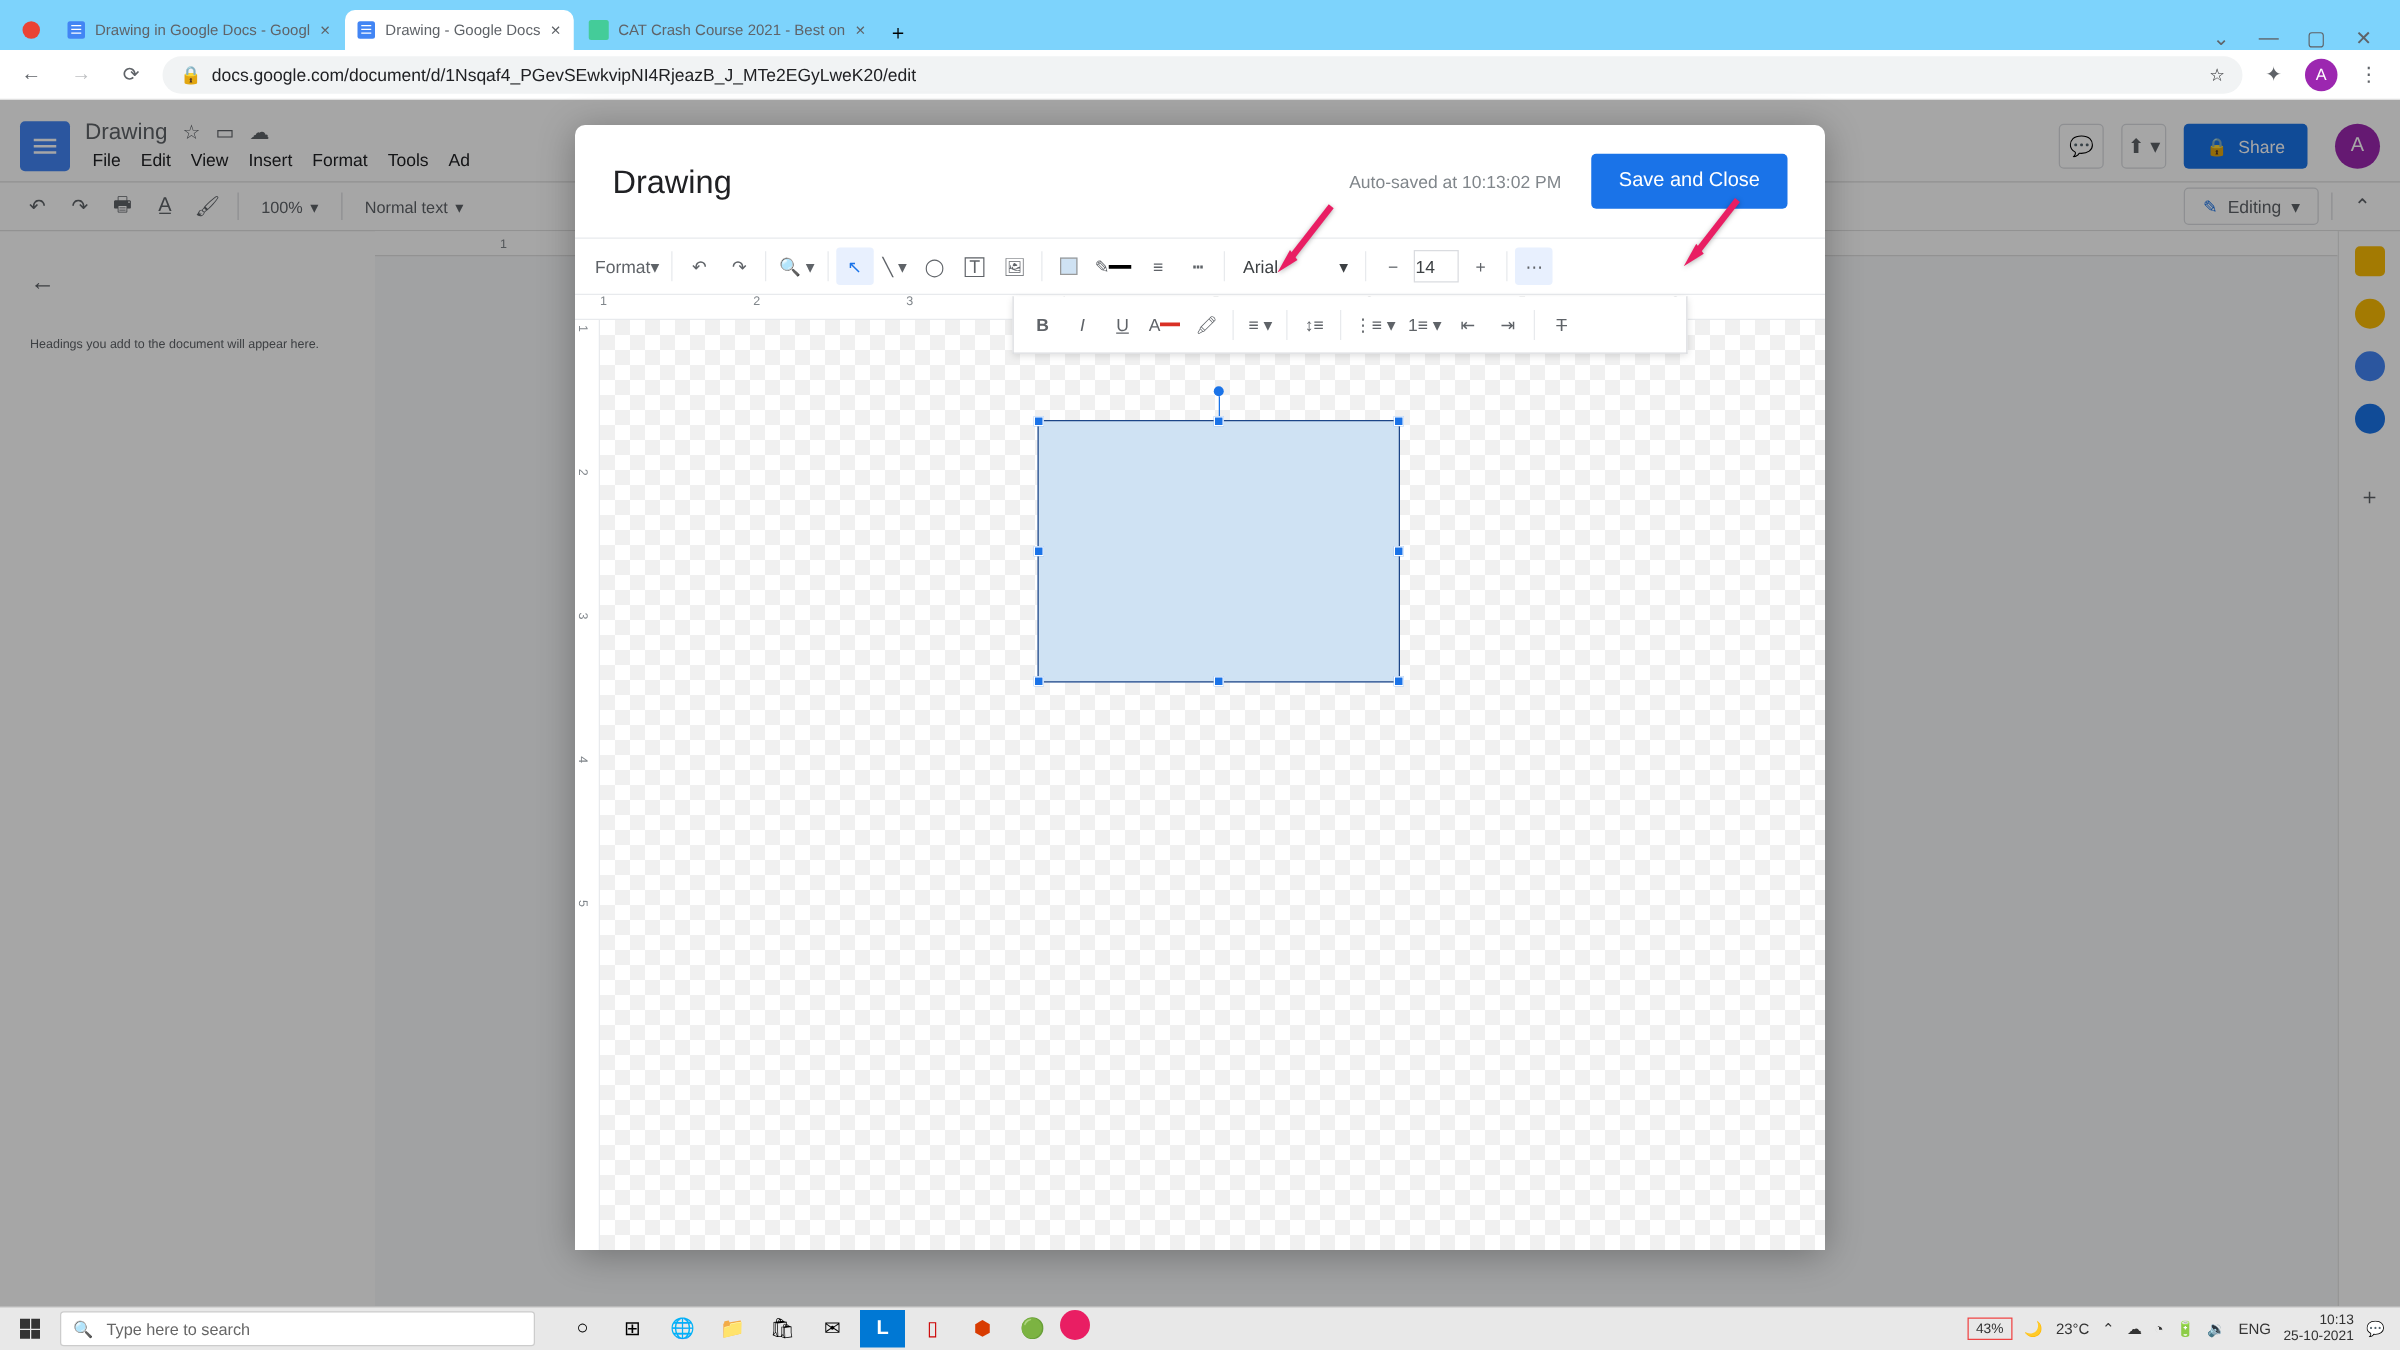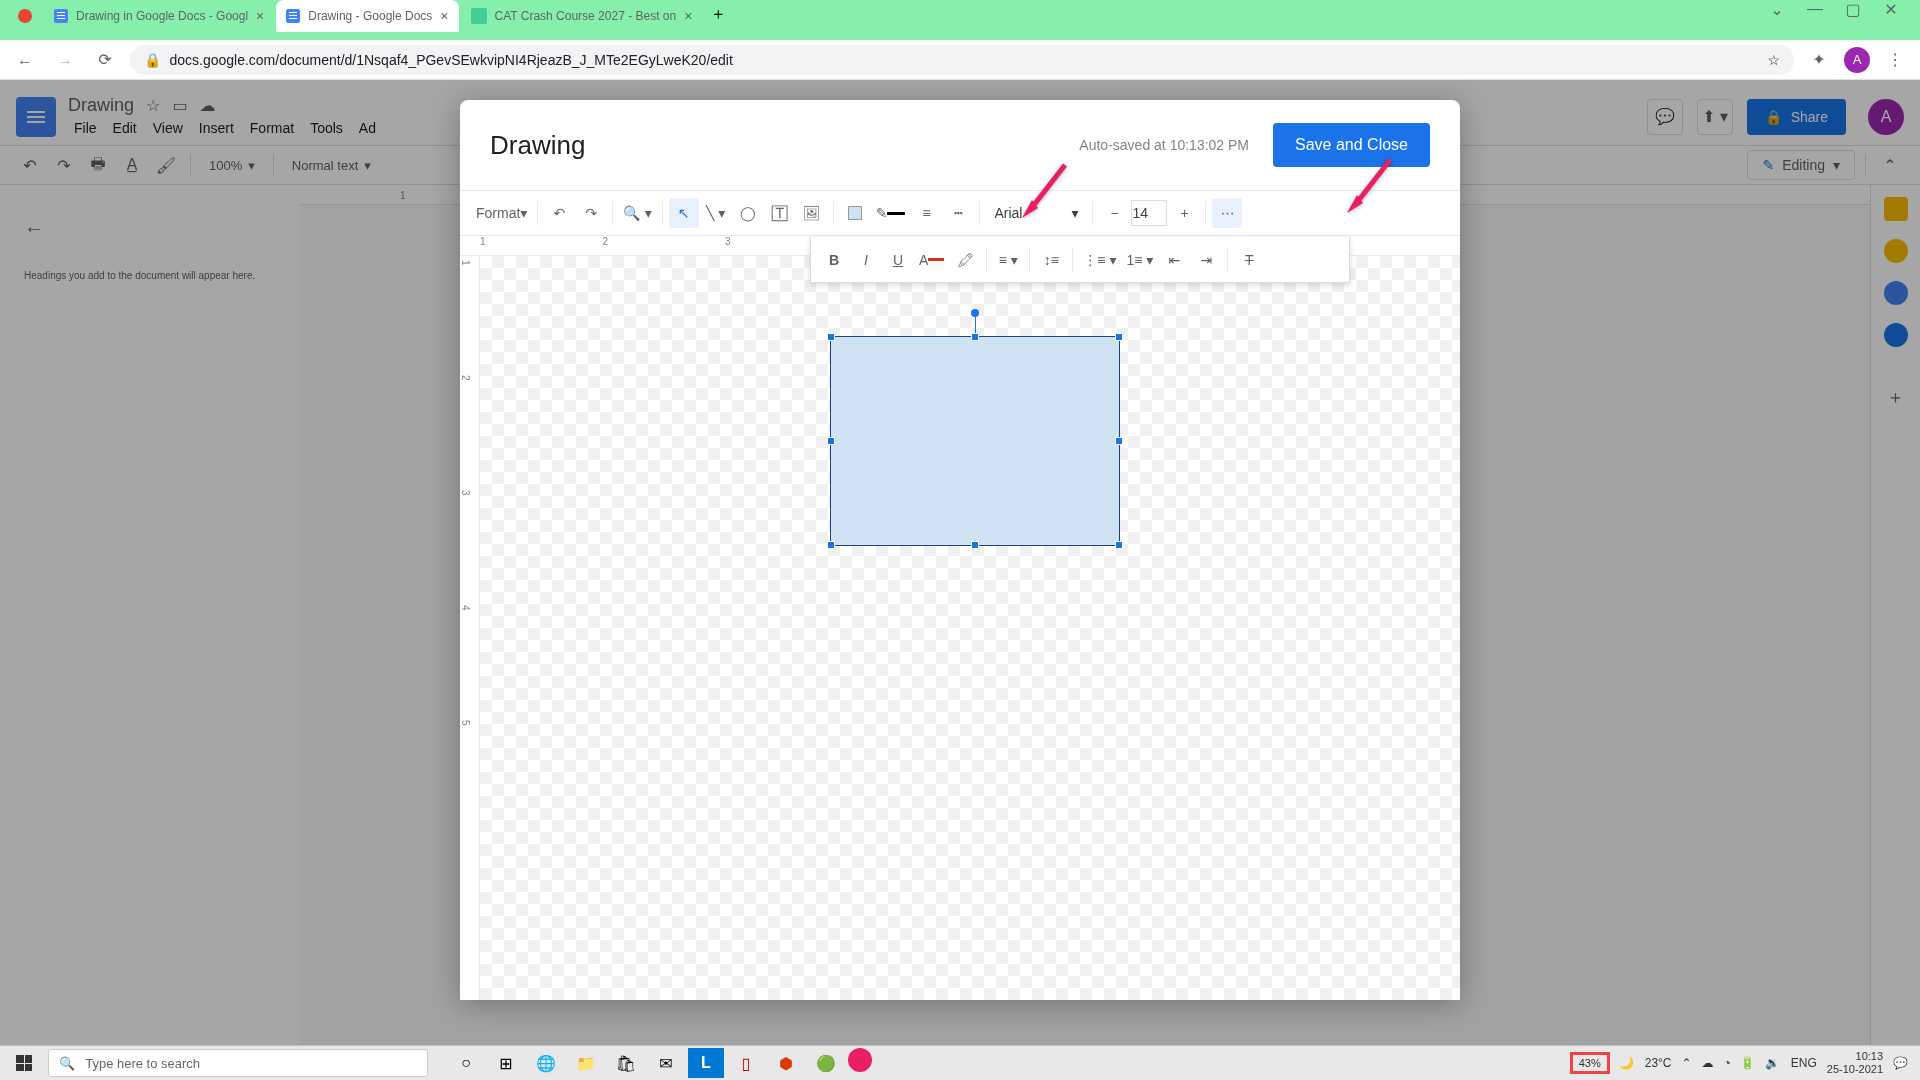--- a/index.html
+++ b/index.html
@@ -1,19 +1,19 @@
 <!DOCTYPE html>
 <html><head>
 <meta charset="utf-8">
 <style>
 * { margin:0; padding:0; box-sizing:border-box; font-family:Arial,sans-serif; }
 body { background:#fff; width:1920px; height:1080px; overflow:hidden; position:relative; }
 
 
-.chrome-tabs { height:40px; background:#86efac; display:flex; align-items:flex-start; padding:0 8px; }
+.chrome-tabs { height:40px; background:#7dd3fc; display:flex; align-items:flex-end; padding:0 8px; }
 .tab { height:32px; background:#fff; border-radius:8px 8px 0 0; display:flex; align-items:center; padding:0 10px; margin-right:2px; font-size:12px; color:#5f6368; max-width:280px; gap:8px; }
 .tab.inactive { background:transparent; }
 .tab-icon { width:16px; height:16px; display:inline-flex; align-items:center; justify-content:center; }
 .tab-close { color:#5f6368; font-size:14px; cursor:pointer; }
 .rec-dot { width:14px; height:14px; background:#ea4335; border-radius:50%; }
 .docs-favicon { width:14px; height:14px; background:#4285f4; border-radius:2px; position:relative; }
 .docs-favicon::after { content:''; position:absolute; left:3px; top:3px; right:3px; height:1px; background:#fff; box-shadow:0 3px 0 #fff, 0 6px 0 #fff; }
 .new-tab { width:28px; height:28px; display:flex; align-items:center; justify-content:center; cursor:pointer; }
 .win-controls { margin-left:auto; display:flex; gap:20px; padding-right:12px; }
 .win-btn { width:18px; height:18px; display:flex; align-items:center; justify-content:center; color:#5f6368; }
@@ -99,21 +99,21 @@
 
 
 .taskbar { position:absolute; bottom:0; left:0; right:0; height:35px; background:#e8e8e8; border-top:1px solid #c0c0c0; display:flex; align-items:center; padding:0 4px; }
 .start-btn { width:40px; height:30px; display:flex; align-items:center; justify-content:center; }
 .win-logo { width:16px; height:16px; display:grid; grid-template:1fr 1fr/1fr 1fr; gap:1px; }
 .win-logo > div { background:#333; }
 .search-box { width:380px; height:28px; background:#fff; border:1px solid #ccc; border-radius:3px; display:flex; align-items:center; padding:0 10px; gap:10px; font-size:13px; color:#666; margin-left:4px; }
 .task-icons { display:flex; gap:4px; margin-left:20px; }
 .task-icon { width:36px; height:30px; display:flex; align-items:center; justify-content:center; }
 .tray { margin-left:auto; display:flex; align-items:center; gap:10px; font-size:12px; color:#333; padding-right:8px; }
-.battery { padding:2px 6px; border:3px solid #ef4444; font-size:11px; }
+.battery { padding:2px 6px; border:1px solid #ef4444; font-size:11px; }
 .clock { text-align:right; line-height:1.2; font-size:11px; }
 </style>
 </head>
 <body>
 
 <div class="chrome-tabs">
   <div class="tab inactive" style="max-width:40px;">
     <span class="rec-dot"></span>
   </div>
   <div class="tab inactive">
@@ -121,21 +121,21 @@
     <span>Drawing in Google Docs - Googl</span>
     <span class="tab-close">×</span>
   </div>
   <div class="tab">
     <span class="docs-favicon"></span>
     <span>Drawing - Google Docs</span>
     <span class="tab-close">×</span>
   </div>
   <div class="tab inactive">
     <span class="tab-icon" style="background:#4c9;border-radius:2px;"></span>
-    <span>CAT Crash Course 2027 - Best on</span>
+    <span>CAT Crash Course 2021 - Best on</span>
     <span class="tab-close">×</span>
   </div>
   <div class="new-tab">＋</div>
   <div class="win-controls">
     <div class="win-btn">⌄</div>
     <div class="win-btn">—</div>
     <div class="win-btn">▢</div>
     <div class="win-btn">✕</div>
   </div>
 </div>

